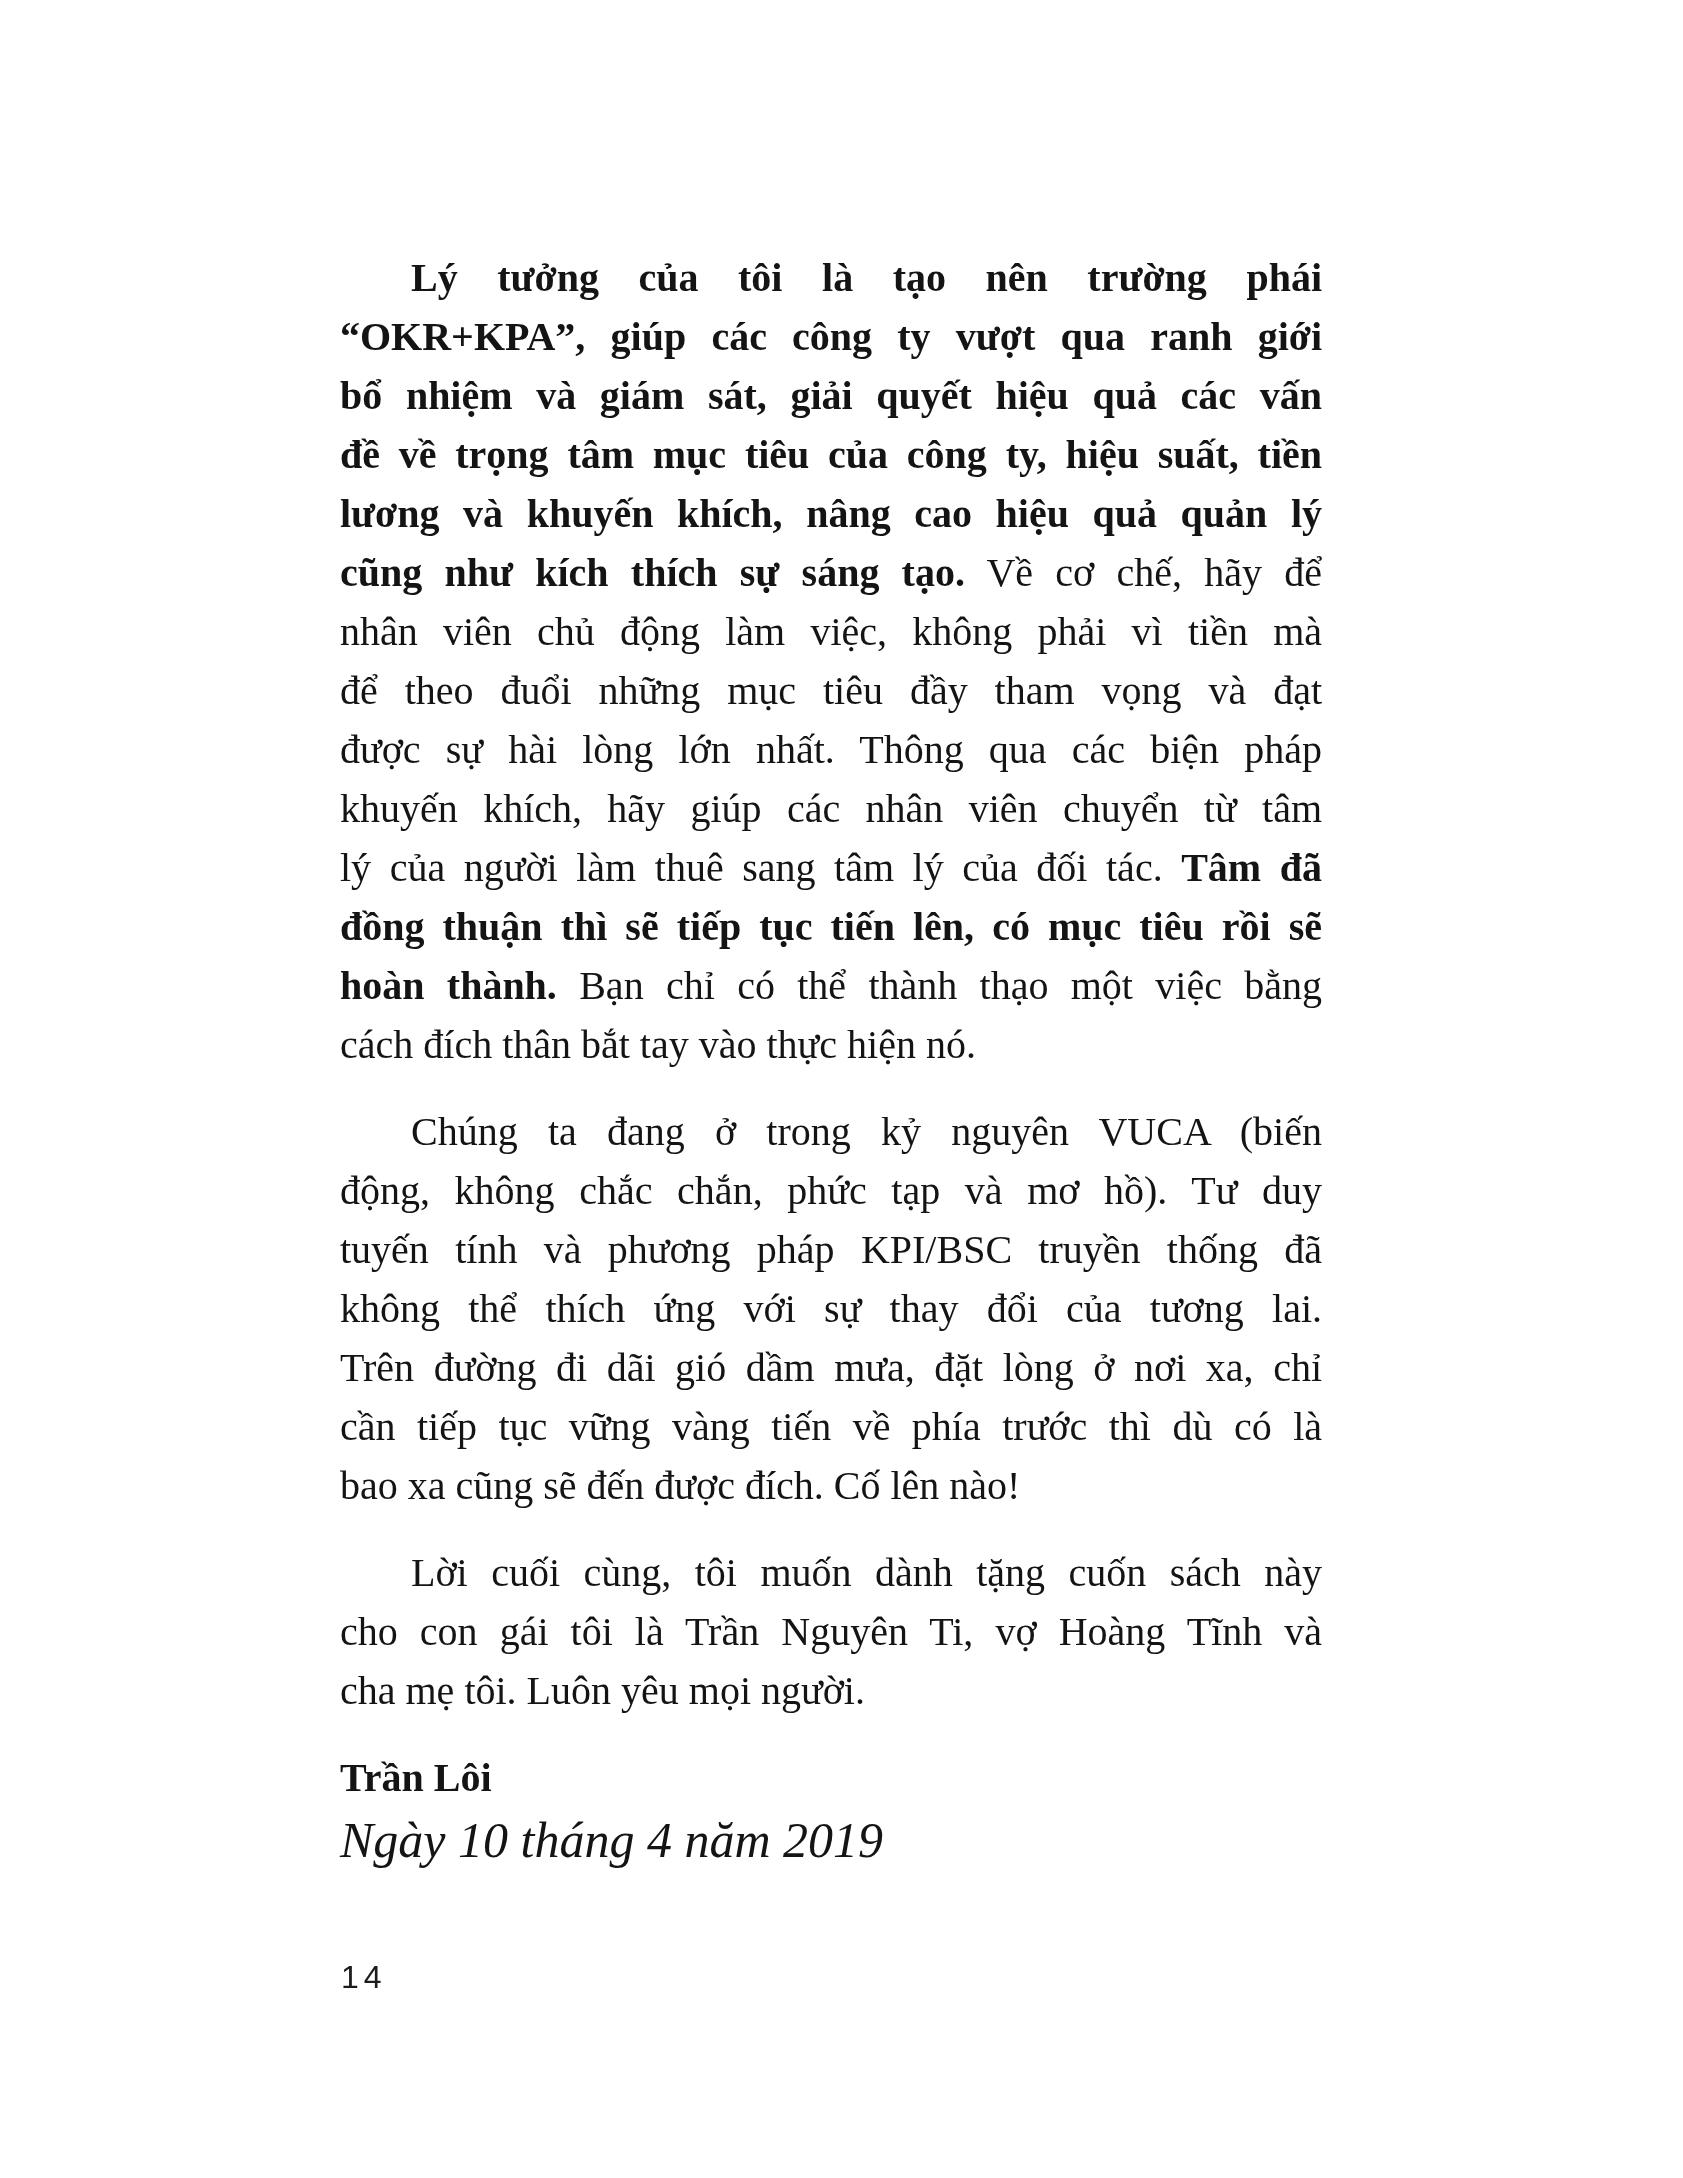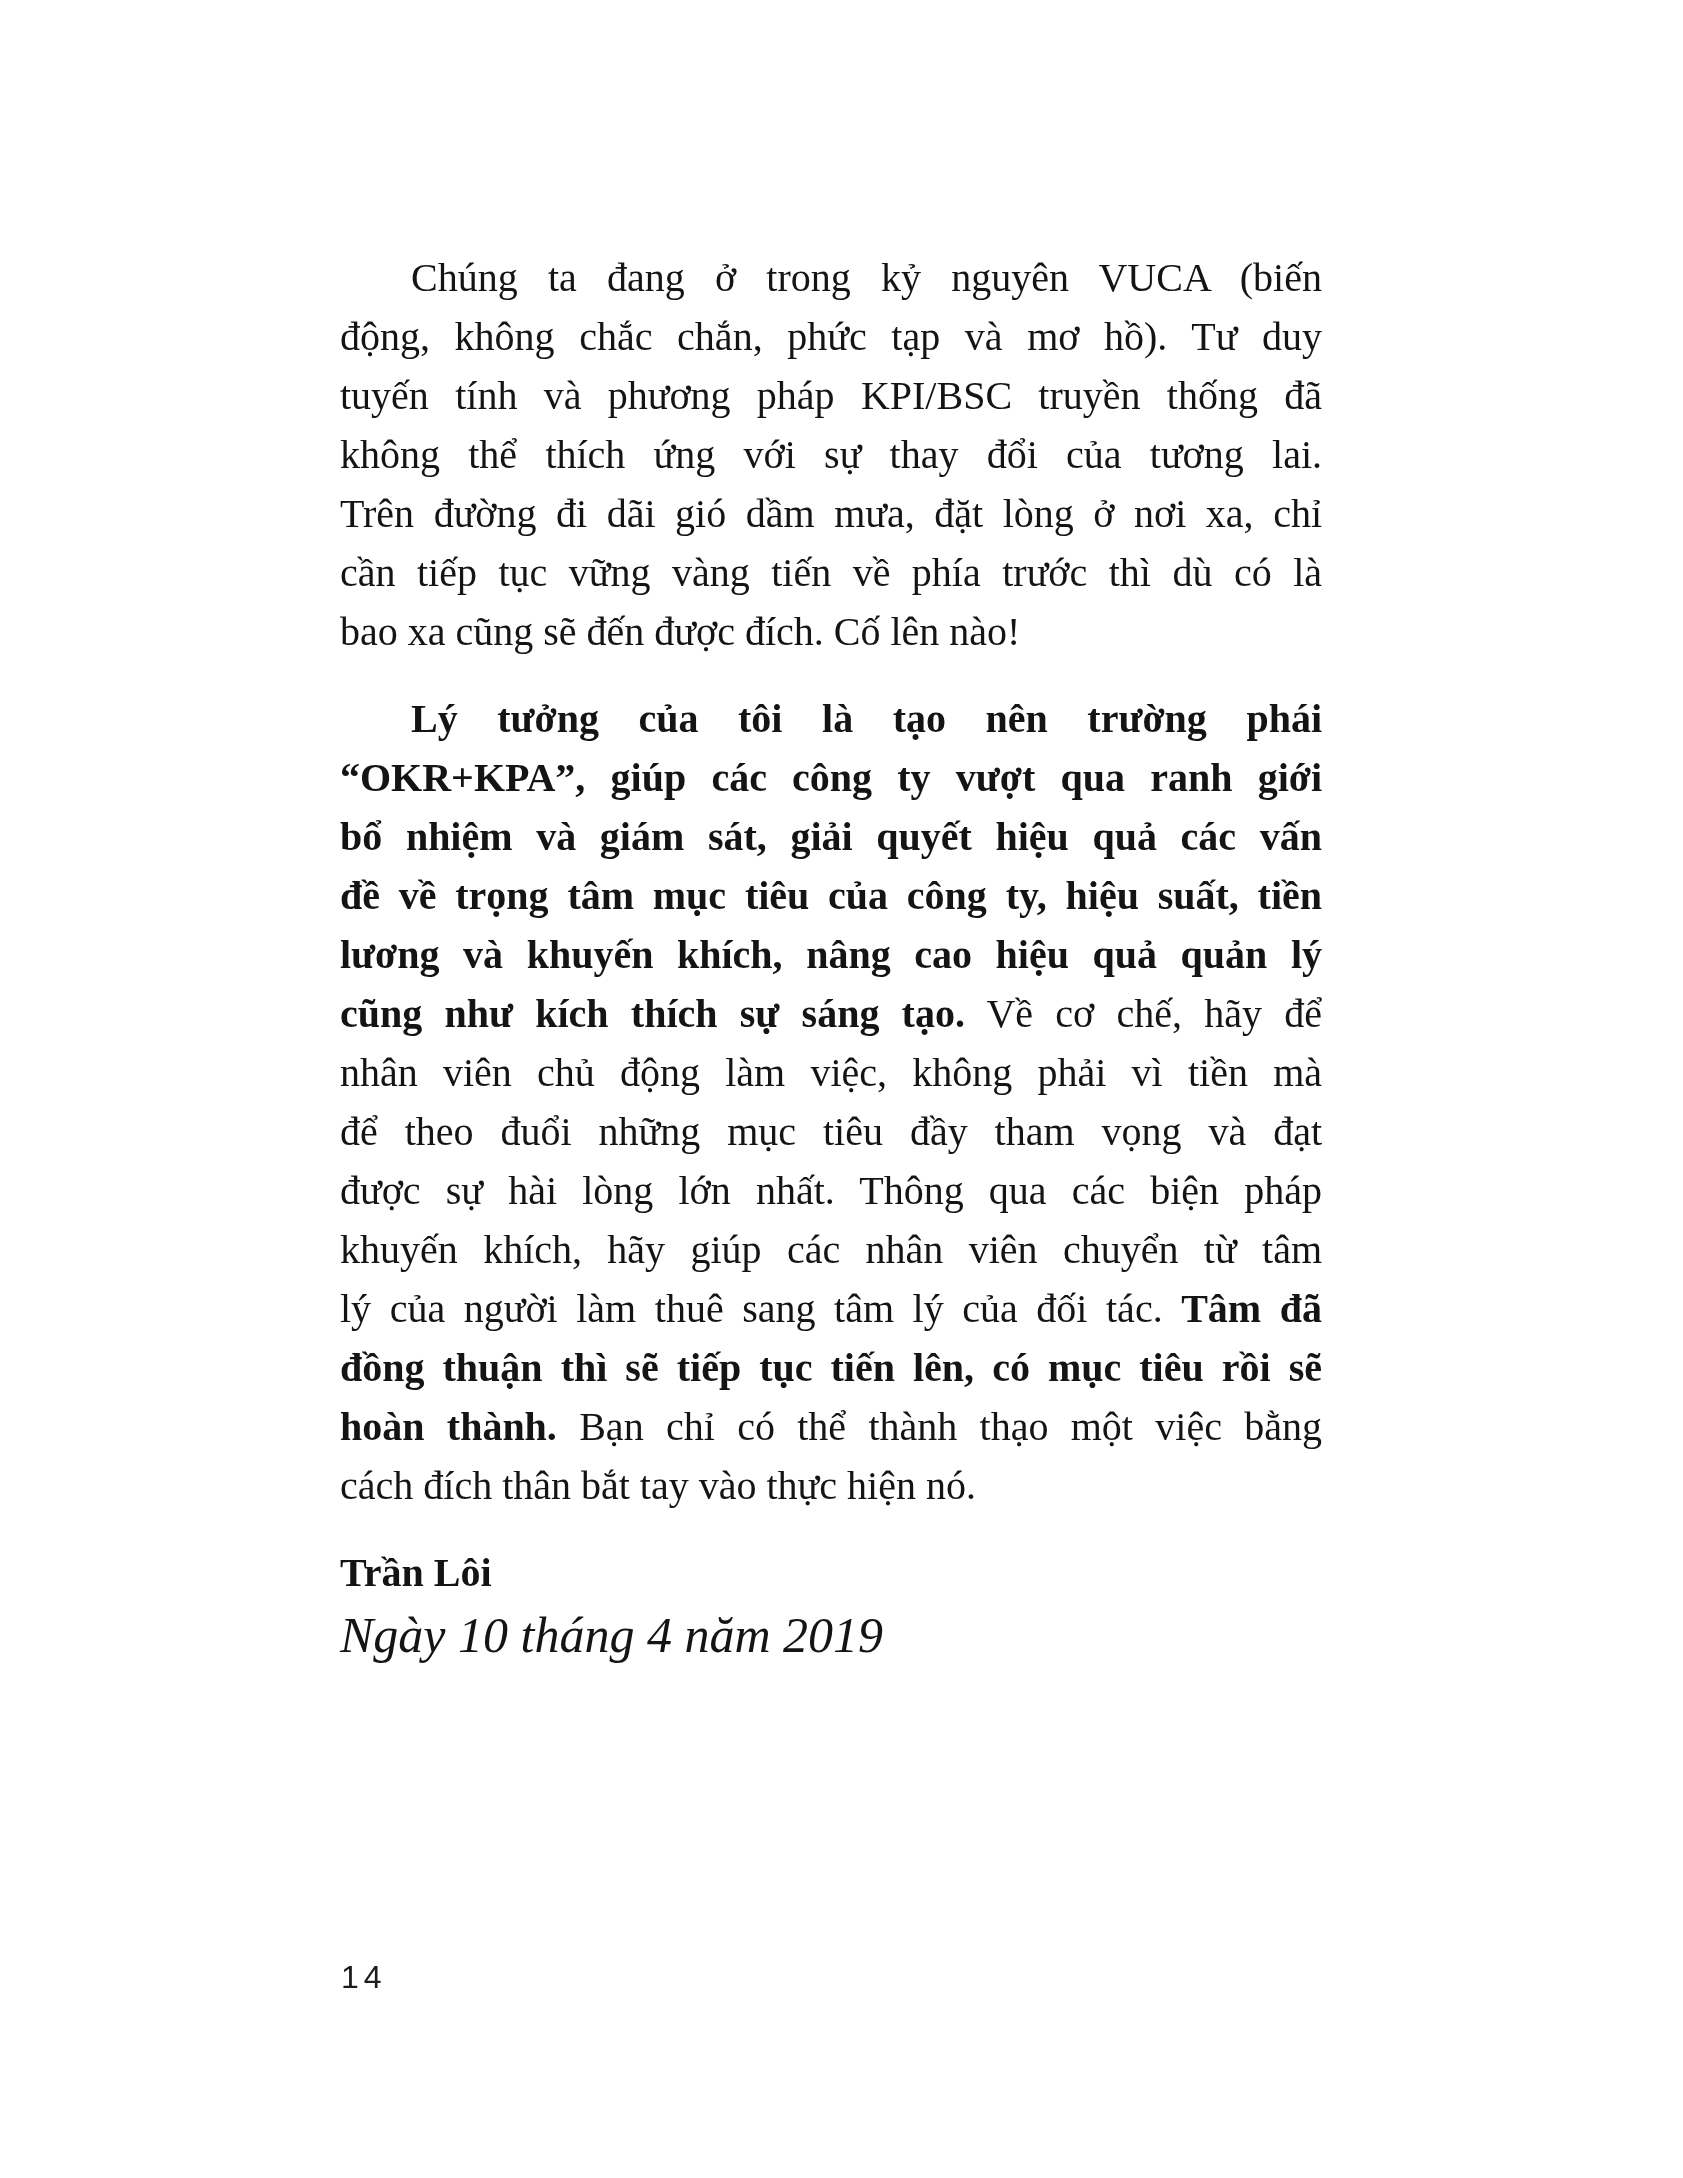--- a/index.html
+++ b/index.html
@@ -60,44 +60,49 @@
   }
 </style>
 </head>
 <body>
 
 <div class="page">
 
   <div class="text-block">
 
   <div class="paragraph">
-        <div class="line indent"><span class="seg">Chúng ta đang ở trong kỷ nguyên VUCA (biến</span></div>
-        <div class="line"><span class="seg">động, không chắc chắn, phức tạp và mơ hồ). Tư duy</span></div>
-        <div class="line"><span class="seg">tuyến tính và phương pháp KPI/BSC truyền thống đã</span></div>
-        <div class="line"><span class="seg">không thể thích ứng với sự thay đổi của tương lai.</span></div>
-        <div class="line"><span class="seg">Trên đường đi dãi gió dầm mưa, đặt lòng ở nơi xa, chỉ</span></div>
-        <div class="line"><span class="seg">cần tiếp tục vững vàng tiến về phía trước thì dù có là</span></div>
-        <div class="line last"><span class="seg">bao xa cũng sẽ đến được đích. Cố lên nào!</span></div>
-      </div>
-      <div class="paragraph">
         <div class="line indent"><span class="seg bold">Lý tưởng của tôi là tạo nên trường phái</span></div>
         <div class="line"><span class="seg bold">“OKR+KPA”, giúp các công ty vượt qua ranh giới</span></div>
         <div class="line"><span class="seg bold">bổ nhiệm và giám sát, giải quyết hiệu quả các vấn</span></div>
         <div class="line"><span class="seg bold">đề về trọng tâm mục tiêu của công ty, hiệu suất, tiền</span></div>
         <div class="line"><span class="seg bold">lương và khuyến khích, nâng cao hiệu quả quản lý</span></div>
         <div class="line"><span class="seg bold">cũng như kích thích sự sáng tạo.</span><span class="seg"> Về cơ chế, hãy để</span></div>
         <div class="line"><span class="seg">nhân viên chủ động làm việc, không phải vì tiền mà</span></div>
         <div class="line"><span class="seg">để theo đuổi những mục tiêu đầy tham vọng và đạt</span></div>
         <div class="line"><span class="seg">được sự hài lòng lớn nhất. Thông qua các biện pháp</span></div>
         <div class="line"><span class="seg">khuyến khích, hãy giúp các nhân viên chuyển từ tâm</span></div>
         <div class="line"><span class="seg">lý của người làm thuê sang tâm lý của đối tác. </span><span class="seg bold">Tâm đã</span></div>
         <div class="line"><span class="seg bold">đồng thuận thì sẽ tiếp tục tiến lên, có mục tiêu rồi sẽ</span></div>
         <div class="line"><span class="seg bold">hoàn thành.</span><span class="seg"> Bạn chỉ có thể thành thạo một việc bằng</span></div>
         <div class="line last"><span class="seg">cách đích thân bắt tay vào thực hiện nó.</span></div>
       </div>
+      <div class="paragraph">
+        <div class="line indent"><span class="seg">Chúng ta đang ở trong kỷ nguyên VUCA (biến</span></div>
+        <div class="line"><span class="seg">động, không chắc chắn, phức tạp và mơ hồ). Tư duy</span></div>
+        <div class="line"><span class="seg">tuyến tính và phương pháp KPI/BSC truyền thống đã</span></div>
+        <div class="line"><span class="seg">không thể thích ứng với sự thay đổi của tương lai.</span></div>
+        <div class="line"><span class="seg">Trên đường đi dãi gió dầm mưa, đặt lòng ở nơi xa, chỉ</span></div>
+        <div class="line"><span class="seg">cần tiếp tục vững vàng tiến về phía trước thì dù có là</span></div>
+        <div class="line last"><span class="seg">bao xa cũng sẽ đến được đích. Cố lên nào!</span></div>
+      </div>
+      <div class="paragraph">
+        <div class="line indent"><span class="seg">Lời cuối cùng, tôi muốn dành tặng cuốn sách này</span></div>
+        <div class="line"><span class="seg">cho con gái tôi là Trần Nguyên Ti, vợ Hoàng Tĩnh và</span></div>
+        <div class="line last"><span class="seg">cha mẹ tôi. Luôn yêu mọi người.</span></div>
+      </div>
       <div class="signature">
         <div class="sig-author">Trần Lôi</div>
         <div class="sig-date">Ngày 10 tháng 4 năm 2019</div>
       </div>
     </div>
 
   <div class="page-number">14</div>
 
 </div>
 

